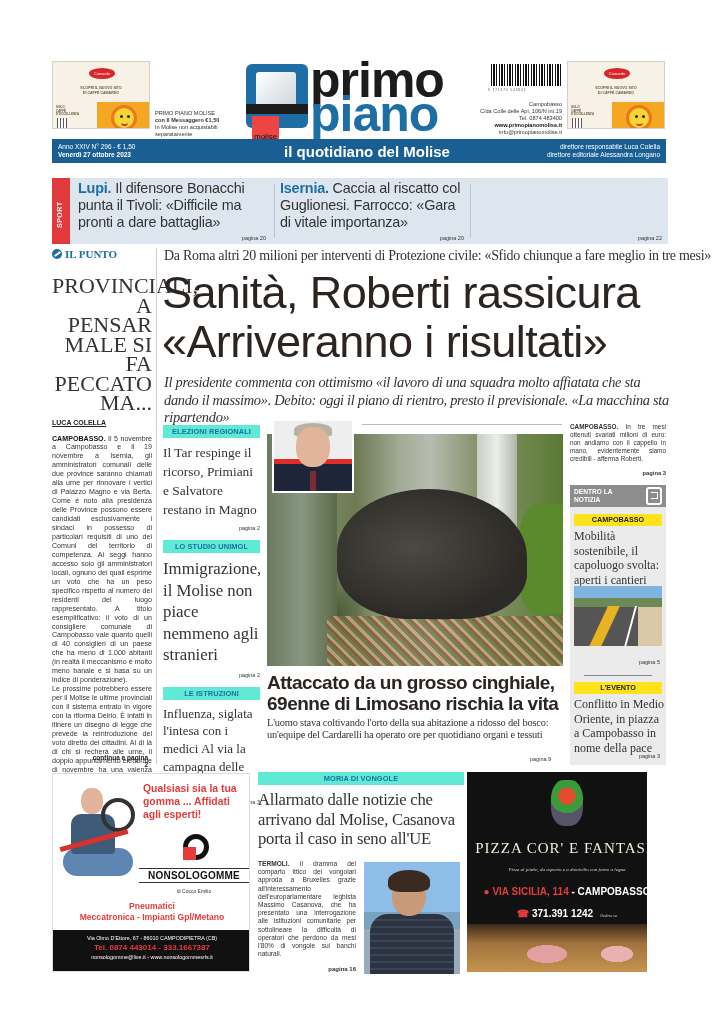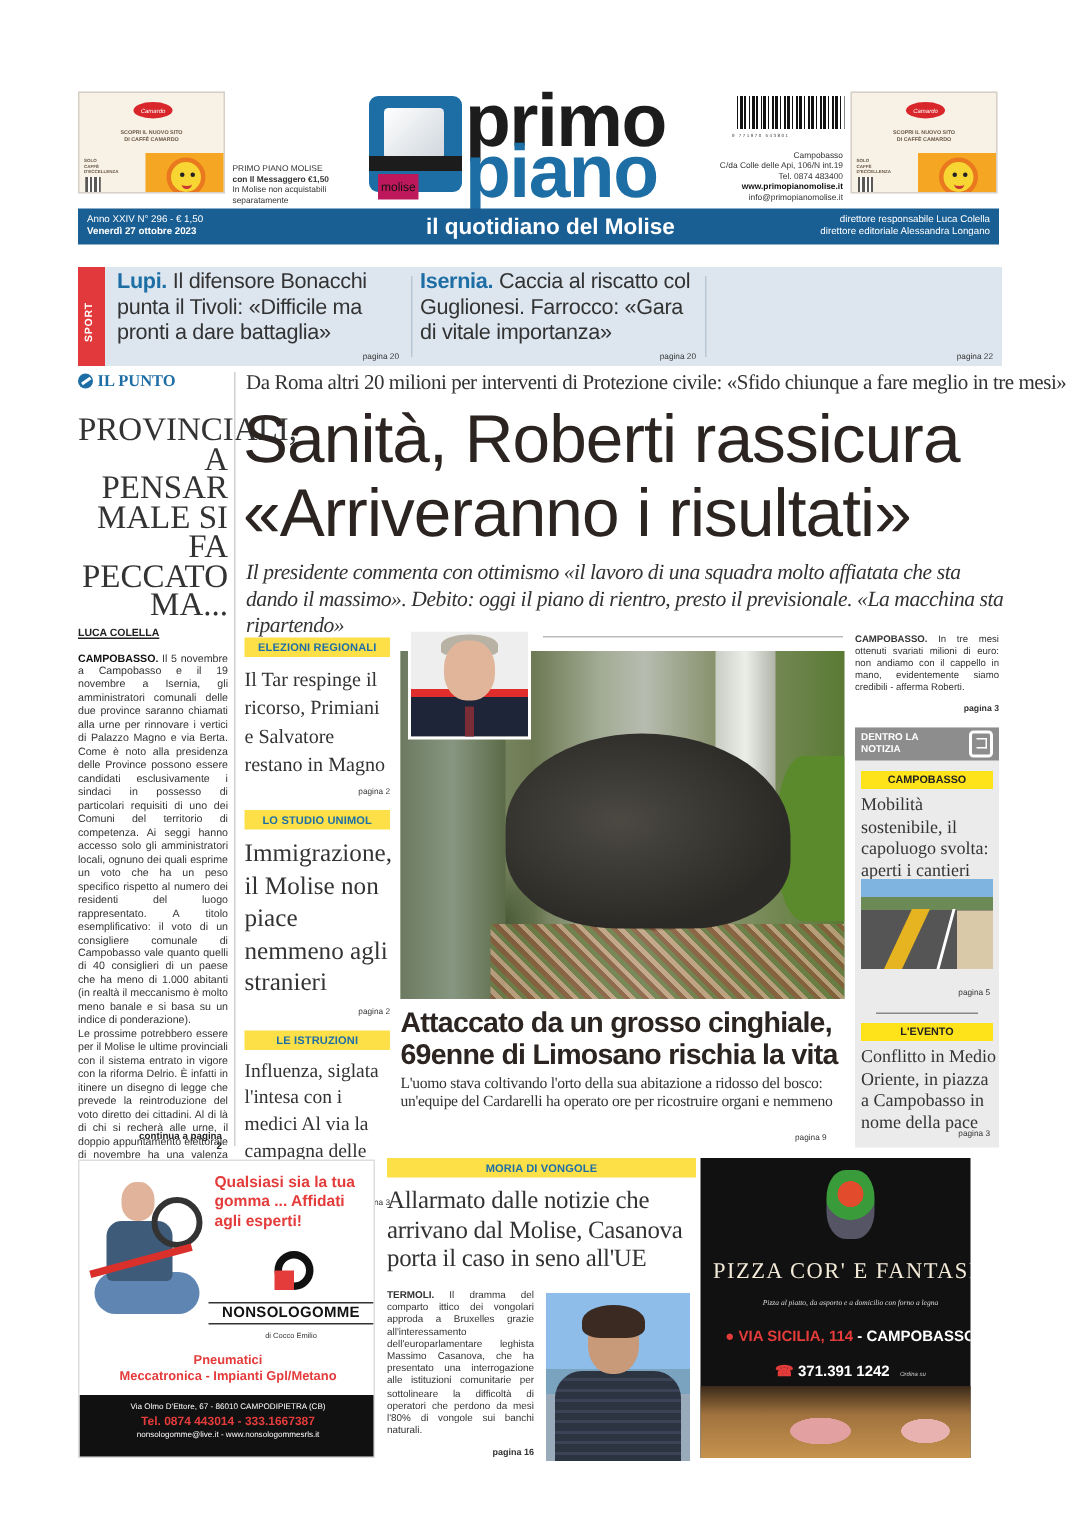--- a/index.html
+++ b/index.html
@@ -18,21 +18,21 @@
   .ad-coffee .sun::before { content: ""; position: absolute; left: 6px; top: 7px; width: 3px; height: 3px; background: #222; border-radius: 50%; box-shadow: 7px 0 0 #222; }
   .ad-coffee .sun::after { content: ""; position: absolute; left: 7px; top: 13px; width: 7px; height: 3px; border-bottom: 2px solid #c33; border-radius: 0 0 6px 6px; }
 
   .small-note { font-size: 5.6px; line-height: 7px; color: #333; }
   .logo-wrap { width: 240px; height: 78px; }
   .logo-primo { position: absolute; left: 74px; top: 0; font-size: 50px; line-height: 44px; font-weight: bold; color: #1c1c1c; letter-spacing: -1px; }
   .logo-piano { position: absolute; left: 74px; top: 34px; font-size: 50px; line-height: 44px; font-weight: bold; color: #1e6ea6; letter-spacing: -1px; }
   .logo-block { position: absolute; left: 10px; top: 6px; width: 62px; height: 64px; border-radius: 6px; background: #1e6ea6; }
   .logo-block .inner { position: absolute; left: 10px; top: 8px; width: 40px; height: 34px; background: linear-gradient(135deg,#ffffff,#cfd6dc); border-radius: 3px; }
   .logo-block .bar { position: absolute; left: 0; top: 40px; width: 62px; height: 10px; background: #1c1c1c; }
-  .logo-molise { position: absolute; left: 16px; top: 58px; font-size: 8px; color: #111; background: #be185d; padding: 4px 2px; }
+  .logo-molise { position: absolute; left: 16px; top: 58px; font-size: 8px; color: #111; background: #ef4444; padding: 16px 2px; }
 
   .barcode { width: 72px; height: 22px; background: repeating-linear-gradient(90deg,#111 0 1px,#fff 1px 2px,#111 2px 4px,#fff 4px 5px,#111 5px 6px,#fff 6px 8px); }
   .barcode-nums { font-size: 3px; color: #444; letter-spacing: 1px; }
   .contact { font-size: 5.6px; line-height: 7px; text-align: right; color: #333; }
   .contact b { color: #111; }
 
   .blue-band { left: 52px; top: 139px; width: 614px; height: 24px; background: #1a5f94; }
   .band-left { position: absolute; left: 6px; top: 4px; font-size: 6.5px; line-height: 8px; color: #fff; }
   .band-center { position: absolute; left: 200px; top: 4px; width: 230px; text-align: center; font-size: 15px; font-weight: bold; color: #fff; }
   .band-right { position: absolute; right: 6px; top: 4px; font-size: 6.5px; line-height: 8px; color: #fff; text-align: right; }
@@ -59,21 +59,21 @@
   .punto-cont { position: absolute; right: 6px; top: 754px; font-size: 6.5px; font-weight: bold; color: #222; }
   .vline { background: #cfcfcf; width: 1px; }
 
   
   .occhiello { left: 164px; top: 248px; width: 504px; font-family: "Liberation Serif", serif; font-size: 14px; color: #333; letter-spacing: -0.3px; white-space: nowrap; }
   .headline { left: 162px; top: 268px; width: 510px; font-size: 45px; line-height: 49px; color: #2b2420; letter-spacing: -0.6px; white-space: nowrap; }
   .summary { left: 164px; top: 374px; width: 506px; font-family: "Liberation Serif", serif; font-style: italic; font-size: 14.4px; line-height: 17.5px; color: #333; letter-spacing: -0.3px; }
 
   
   .brief-col { left: 163px; top: 425px; width: 97px; }
-  .brief-label { background: #fde047; font-size: 7.4px; font-weight: bold; color: #1e6ea6; text-align: center; padding: 2px 0; letter-spacing: .1px; }
+  .brief-label { background: #5eead4; font-size: 7.4px; font-weight: bold; color: #1e6ea6; text-align: center; padding: 2px 0; letter-spacing: .1px; }
   .brief-title { font-family: "Liberation Serif", serif; color: #333; margin-top: 5px; }
   .brief-pg { text-align: right; font-size: 5.5px; color: #333; margin-top: 6px; }
 
   
   .photo-main { left: 267px; top: 434px; width: 296px; height: 232px; overflow: hidden;
     background:
       radial-gradient(ellipse 90px 60px at 170px 150px, #3c3a34 0%, #2f2d28 60%, transparent 61%),
       radial-gradient(ellipse 40px 55px at 70px 180px, #4a5a38 0%, transparent 70%),
       linear-gradient(90deg, #5d6e4a 0%, #7f8f6a 15%, #6d7a54 30%, #a2ab94 45%, #b7bcb0 55%, #8a9470 70%, #5a7a34 100%);
   }
@@ -284,21 +284,21 @@
   <div class="boar"></div>
 </div>
 <div class="abs inset">
   <div class="hair"></div>
   <div class="face"></div>
   <div class="tie"></div>
 </div>
 <div class="abs hline-sm"></div>
 
 <div class="abs boar-head">Attaccato da un grosso cinghiale, 69enne di Limosano rischia la vita</div>
-<div class="abs boar-sum">L'uomo stava coltivando l'orto della sua abitazione a ridosso del bosco: un'equipe del Cardarelli ha operato ore per ricostruire organi e nemmeno</div>
+<div class="abs boar-sum">L'uomo stava coltivando l'orto della sua abitazione a ridosso del bosco: un'equipe del Cardarelli ha operato ore per quotidiano organi e tessuti</div>
 <div class="abs pg-small" style="left:530px;top:756px;">pagina 9</div>
 
 <div class="abs right-lead">
   <b>CAMPOBASSO.</b><span> In tre mesi ottenuti svariati milioni di euro: non andiamo con il cappello in mano, evidentemente siamo credibili - afferma Roberti.</span>
   <div style="text-align:right;margin-top:6px;font-weight:bold;font-size:5.8px;">pagina 3</div>
 </div>
 
 <div class="abs dentro">
   <div class="dentro-head">
     <div style="width:60px;">DENTRO LA NOTIZIA</div>

